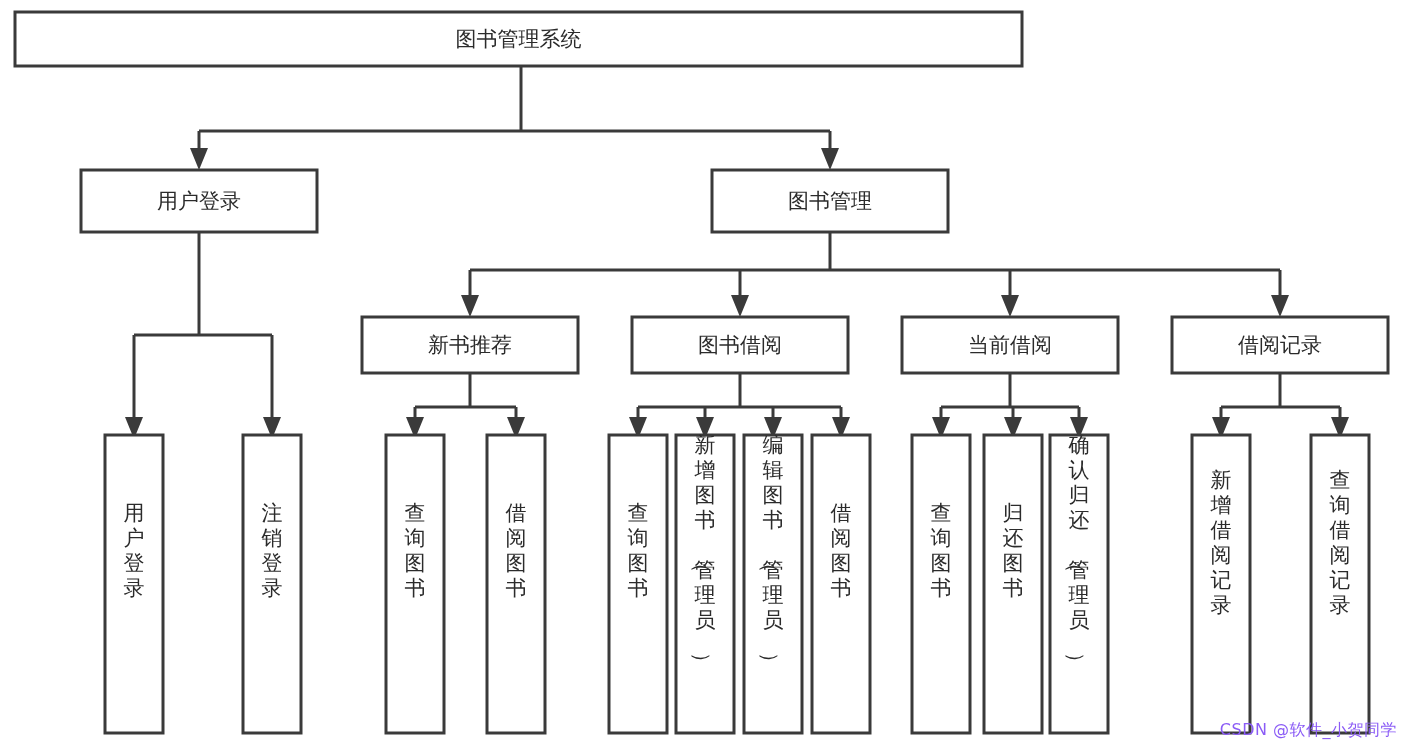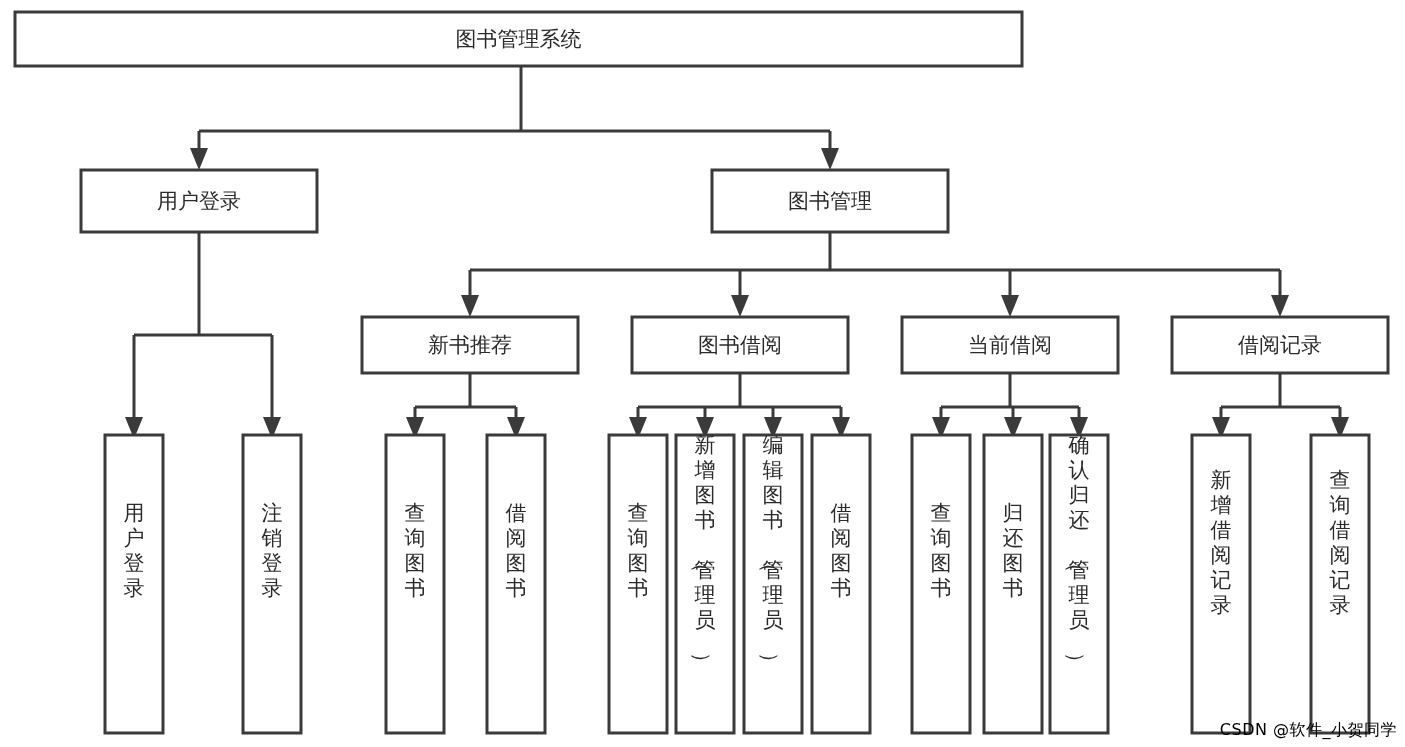--- a/index.html
+++ b/index.html
@@ -7,21 +7,21 @@
        font-family:"DejaVu Sans","Liberation Sans",sans-serif;}
   #stage{position:relative;width:1405px;height:747px;background:#ffffff;}
   svg{position:absolute;left:0;top:0;width:1405px;height:747px;}
   .node-box{fill:#ffffff;stroke:#3a3a3a;stroke-width:3;}
   .conn{stroke:#3a3a3a;stroke-width:3;fill:none;stroke-linecap:butt;}
   .arrow-head{fill:#3a3a3a;stroke:none;}
   .node-label{fill:#2b2b2b;font-size:21px;text-anchor:middle;
               dominant-baseline:middle;font-family:"DejaVu Sans","Liberation Sans",sans-serif;}
   .leaf-label{fill:#2b2b2b;font-size:21px;text-anchor:middle;
               font-family:"DejaVu Sans","Liberation Sans",sans-serif;}
-  .watermark{position:absolute;right:8px;bottom:6px;color:#000000;
+  .watermark{position:absolute;right:8px;bottom:6px;color:#8b5cf6;
              font-size:16px;letter-spacing:0.5px;white-space:nowrap;
              font-family:"DejaVu Sans","Liberation Sans",sans-serif;}
 </style>
 </head>
 <body>
 
 <div id="stage">
   <svg id="diagram-svg" viewBox="0 0 1405 747">
     <g id="connectors-layer">
         <line x1="521" y1="66" x2="521" y2="131" class="conn"></line>

